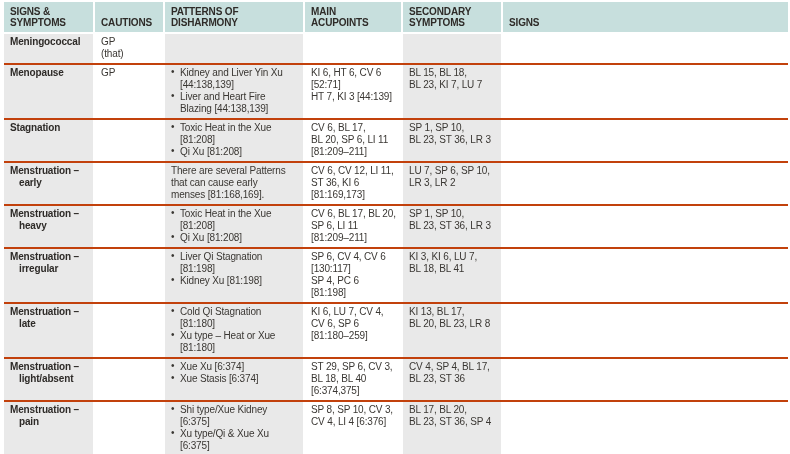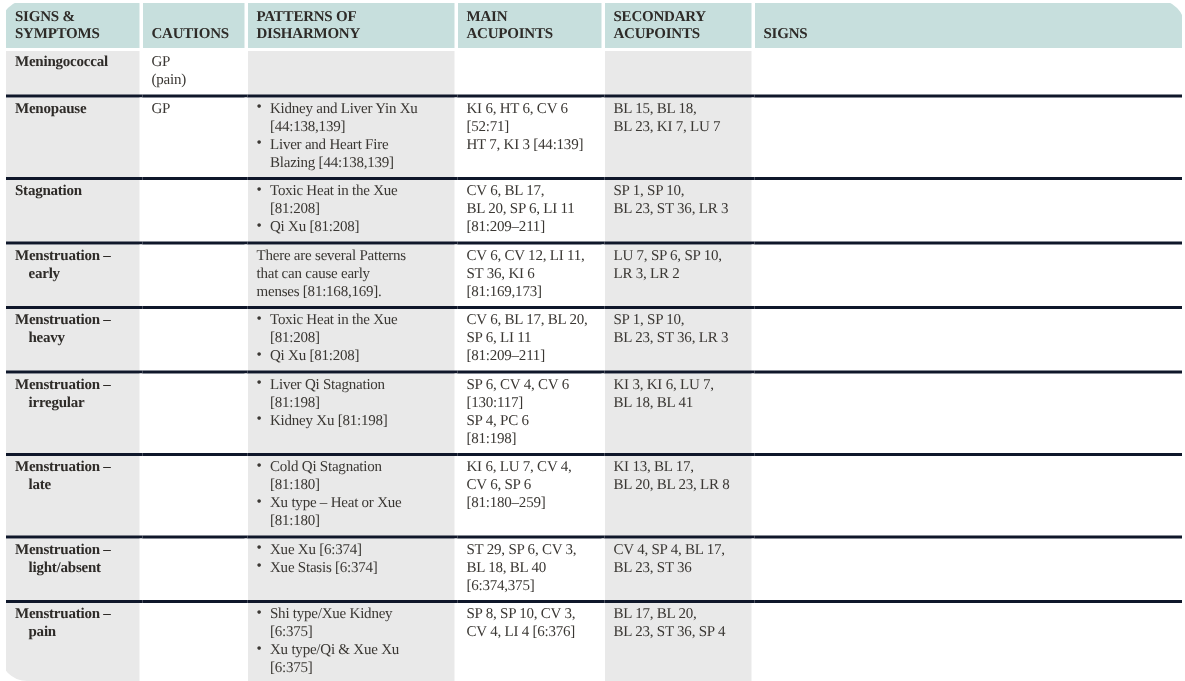--- a/index.html
+++ b/index.html
@@ -1,21 +1,20 @@
 <!DOCTYPE html>
 <html><head>
 <meta charset="utf-8">
 <style>
   html, body { margin:0; padding:0; background:#ffffff; }
   .page {
     width:790px; height:454px; box-sizing:border-box;
     padding:2px 0 0 4px; overflow:hidden;
-    font-family:Liberation Serif, serif;
+    font-family:Liberation Sans, sans-serif;
     color:#3a3733;
-    border-radius:18px;
   }
   table.ref-table {
     border-collapse:collapse; table-layout:fixed; width:784px;
   }
   col.c-symptom   { width:90px; }
   col.c-cautions  { width:70px; }
   col.c-patterns  { width:140px; }
   col.c-main      { width:98px; }
   col.c-secondary { width:100px; }
   col.c-notes     { width:auto; }
@@ -33,21 +32,21 @@
   thead th {
     background:#c7dfdd;
     vertical-align:bottom;
     font-weight:bold;
     color:#2e2b28;
     white-space:pre-line;
     line-height:11px;
     padding-top:4px; padding-bottom:4px;
     border-bottom:2px solid #ffffff;
   }
-  tbody td { border-bottom:2px solid #0f172a; }
+  tbody td { border-bottom:2px solid #c2410c; }
   td.shaded { background:#e9e9e9; }
 
   .symptom-lines { font-weight:bold; color:#2e2b28; }
   .symptom-lines .line + .line { padding-left:9px; }
 
   .pattern-item { position:relative; padding-left:9px; }
   .pattern-item .bullet { position:absolute; left:0; top:-1px; }
   .pattern-item.no-bullet { padding-left:0; }
 </style>
 </head>
@@ -66,35 +65,35 @@
     <thead>
       <tr>
         <th>SIGNS &amp;
 SYMPTOMS</th>
         <th>CAUTIONS</th>
         <th>PATTERNS OF
 DISHARMONY</th>
         <th>MAIN
 ACUPOINTS</th>
         <th>SECONDARY
-ACUPOINTS</th>
+SYMPTOMS</th>
         <th>SIGNS</th>
       </tr>
     </thead>
     <tbody>
   <tr>
     <td class="shaded">
             <div class="lines symptom-lines">
               <div class="line">Meningococcal</div>
             </div>
           </td>
     <td>
             <div class="lines">
               <div class="line">GP</div>
-              <div class="line">(pain)</div>
+              <div class="line">(that)</div>
             </div>
           </td>
     <td class="shaded">
             <div class="patterns"></div>
           </td>
     <td>
             <div class="lines"></div>
           </td>
     <td class="shaded">
             <div class="lines"></div>

